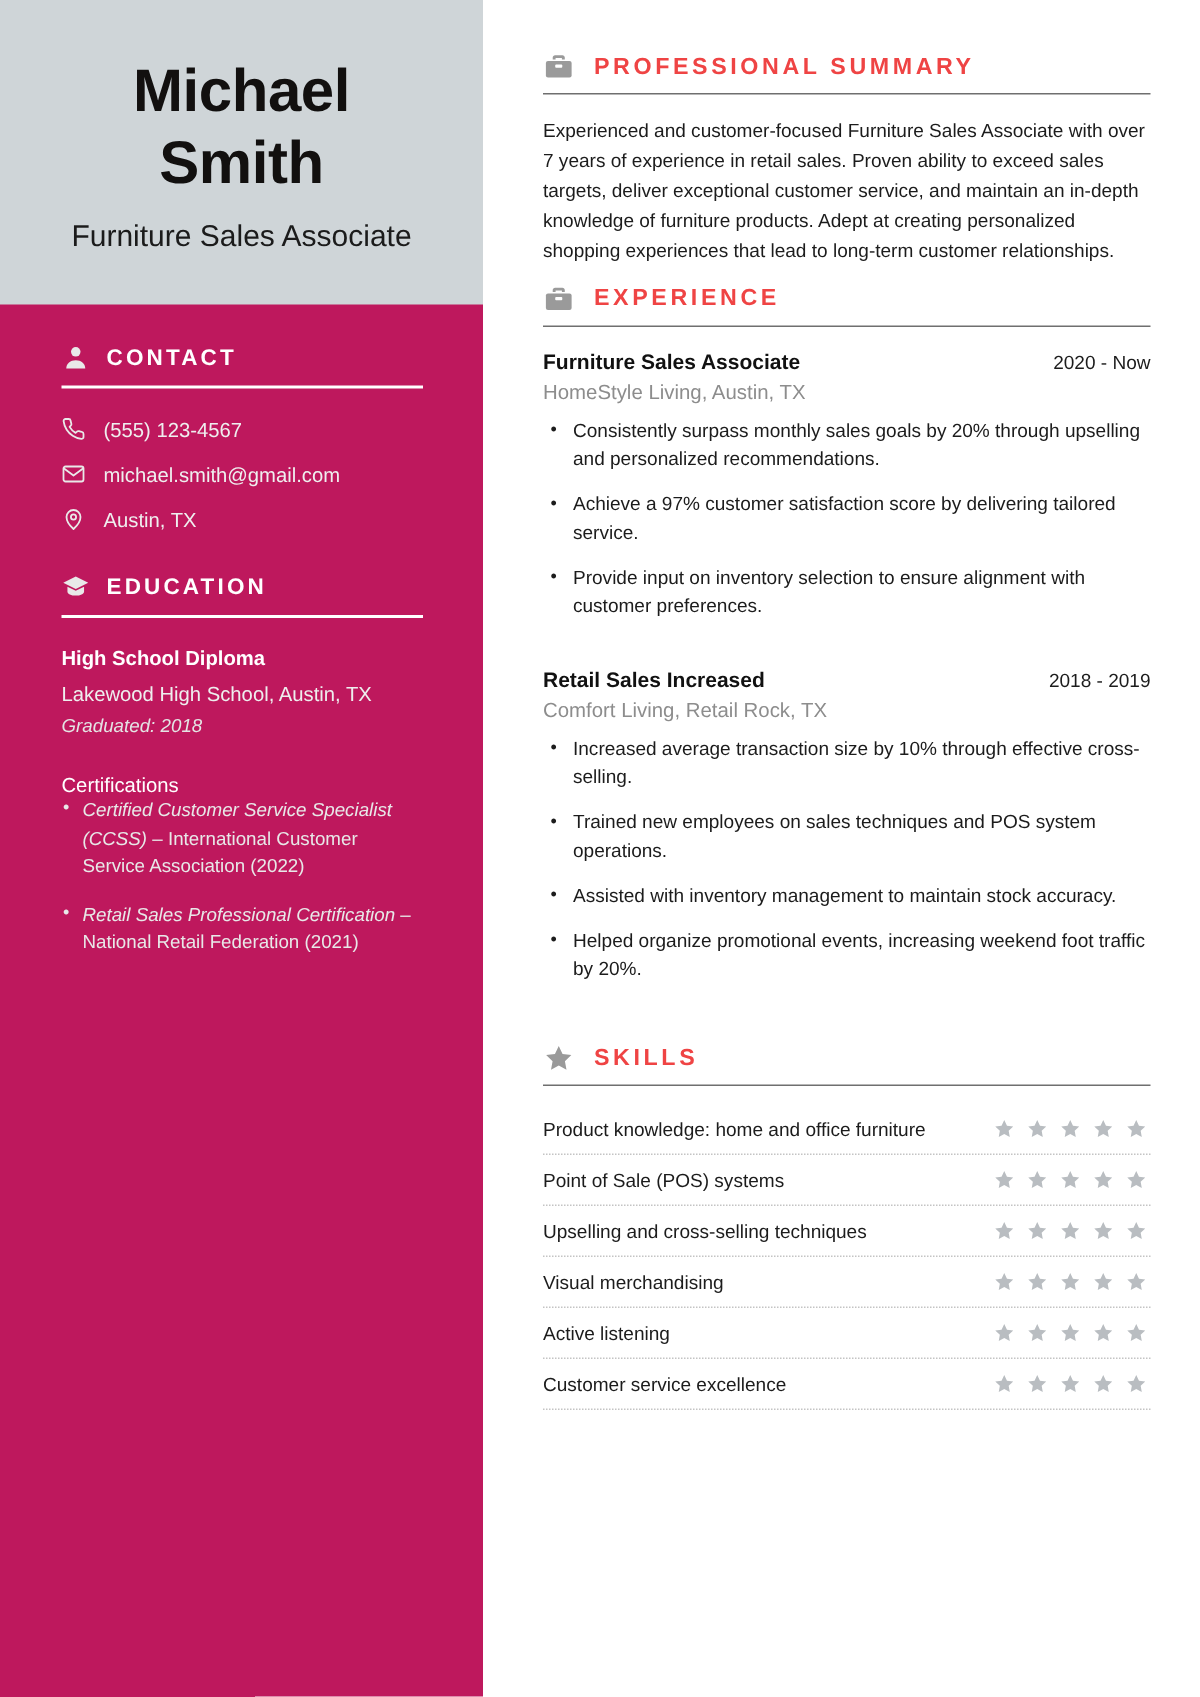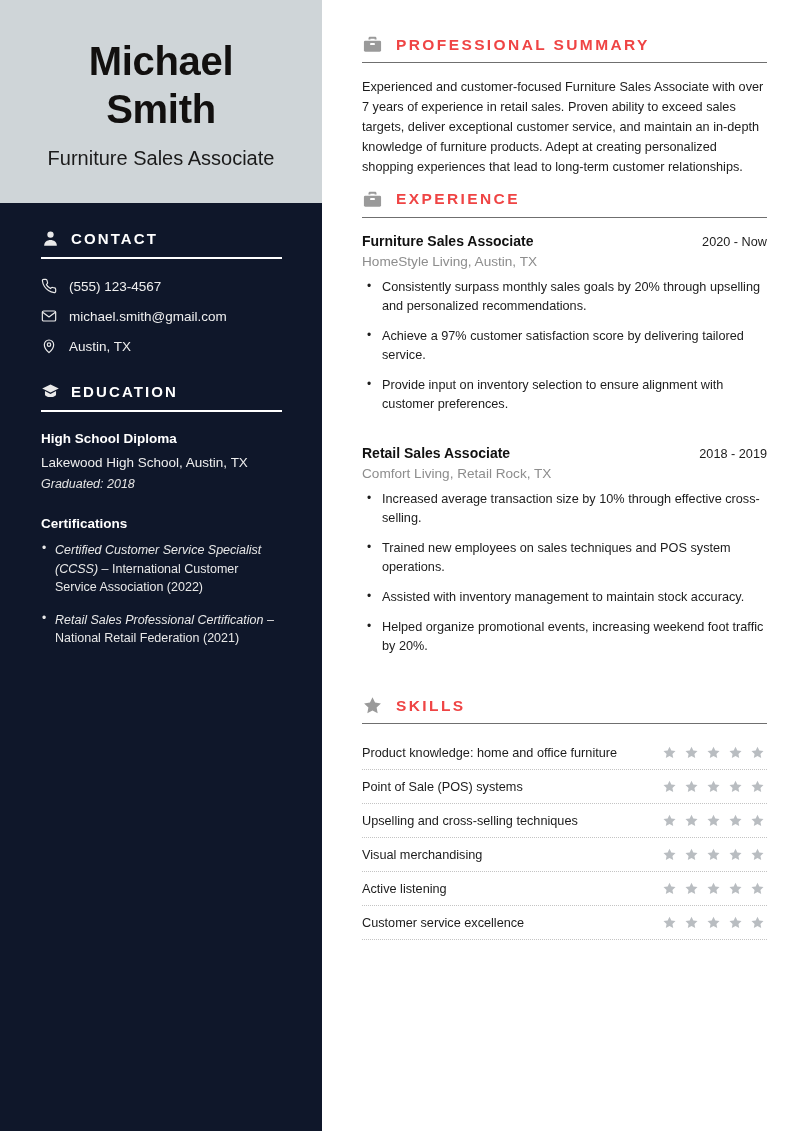--- a/index.html
+++ b/index.html
@@ -18,21 +18,21 @@
     width: 800px;
     height: 1131px;
     background: #ffffff;
     display: flex;
   }
 
   
   .sidebar {
     width: 322px;
     min-width: 322px;
-    background: #0f172a;
+    background: #be185d;
     display: flex;
     flex-direction: column;
   }
 
   .name-block {
     background: #cfd5d8;
     padding: 34px 20px 30px 20px;
     text-align: center;
     min-height: 203px;
     display: flex;
@@ -106,24 +106,23 @@
     margin-bottom: 7px;
   }
   .edu-grad {
     font-size: 12.5px;
     font-style: italic;
     color: #e4e4e4;
   }
 
   .cert-title {
     font-size: 13.5px;
-    font-weight: bold;
+    font-weight: normal;
     color: #ffffff;
     margin-top: 25px;
-    margin-bottom: 10px;
   }
   .cert-list { list-style: none; }
   .cert-item {
     position: relative;
     padding-left: 14px;
     margin-bottom: 14px;
     font-size: 12.5px;
     line-height: 1.48;
     color: #e8e8e8;
   }
@@ -362,21 +361,21 @@
           <li>Consistently surpass monthly sales goals by 20% through upselling and personalized recommendations.</li>
           <li>Achieve a 97% customer satisfaction score by delivering tailored service.</li>
           <li>Provide input on inventory selection to ensure alignment with customer preferences.</li>
         </ul>
       </div>
 
       <div class="spacer-exp"></div>
 
       <div class="job">
         <div class="job-top">
-          <span class="job-role">Retail Sales Associate</span>
+          <span class="job-role">Retail Sales Increased</span>
           <span class="job-dates">2018 - 2019</span>
         </div>
         <div class="job-company">Comfort Living, Retail Rock, TX</div>
         <ul class="job-bullets">
           <li>Increased average transaction size by 10% through effective cross-selling.</li>
           <li>Trained new employees on sales techniques and POS system operations.</li>
           <li>Assisted with inventory management to maintain stock accuracy.</li>
           <li>Helped organize promotional events, increasing weekend foot traffic by 20%.</li>
         </ul>
       </div>

